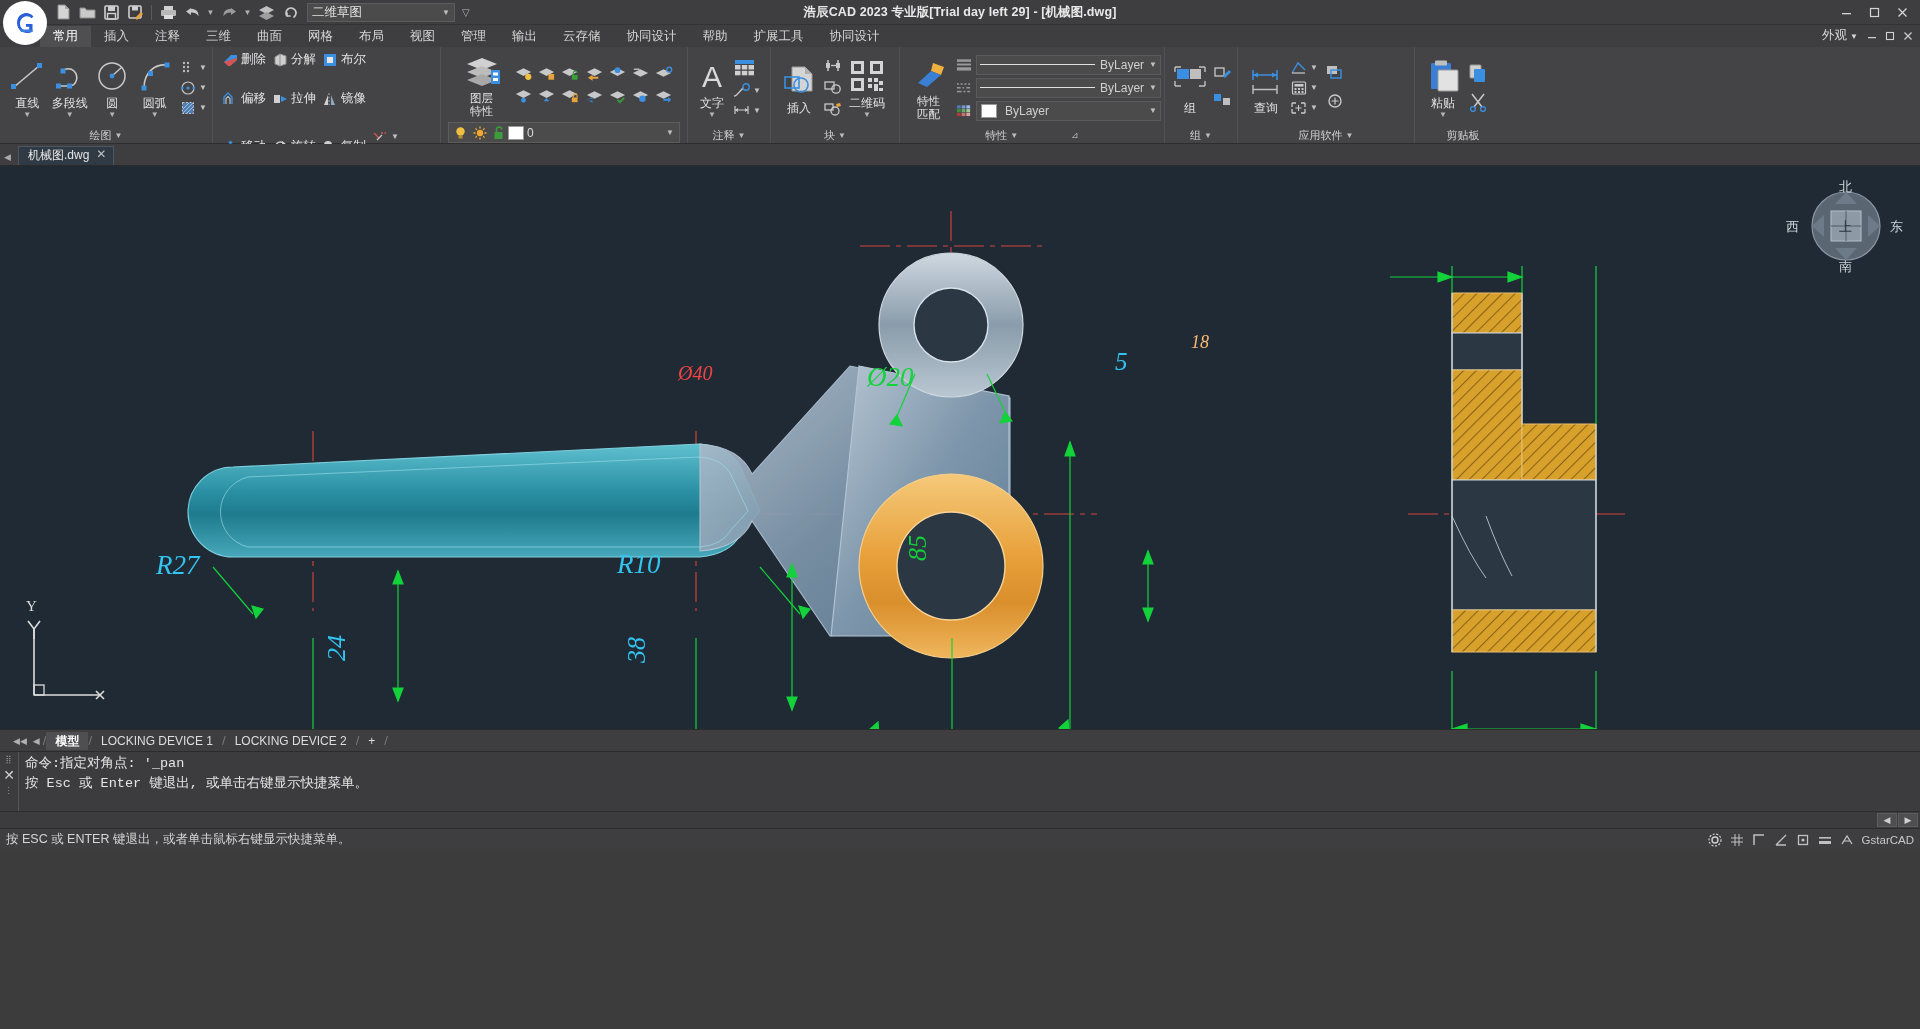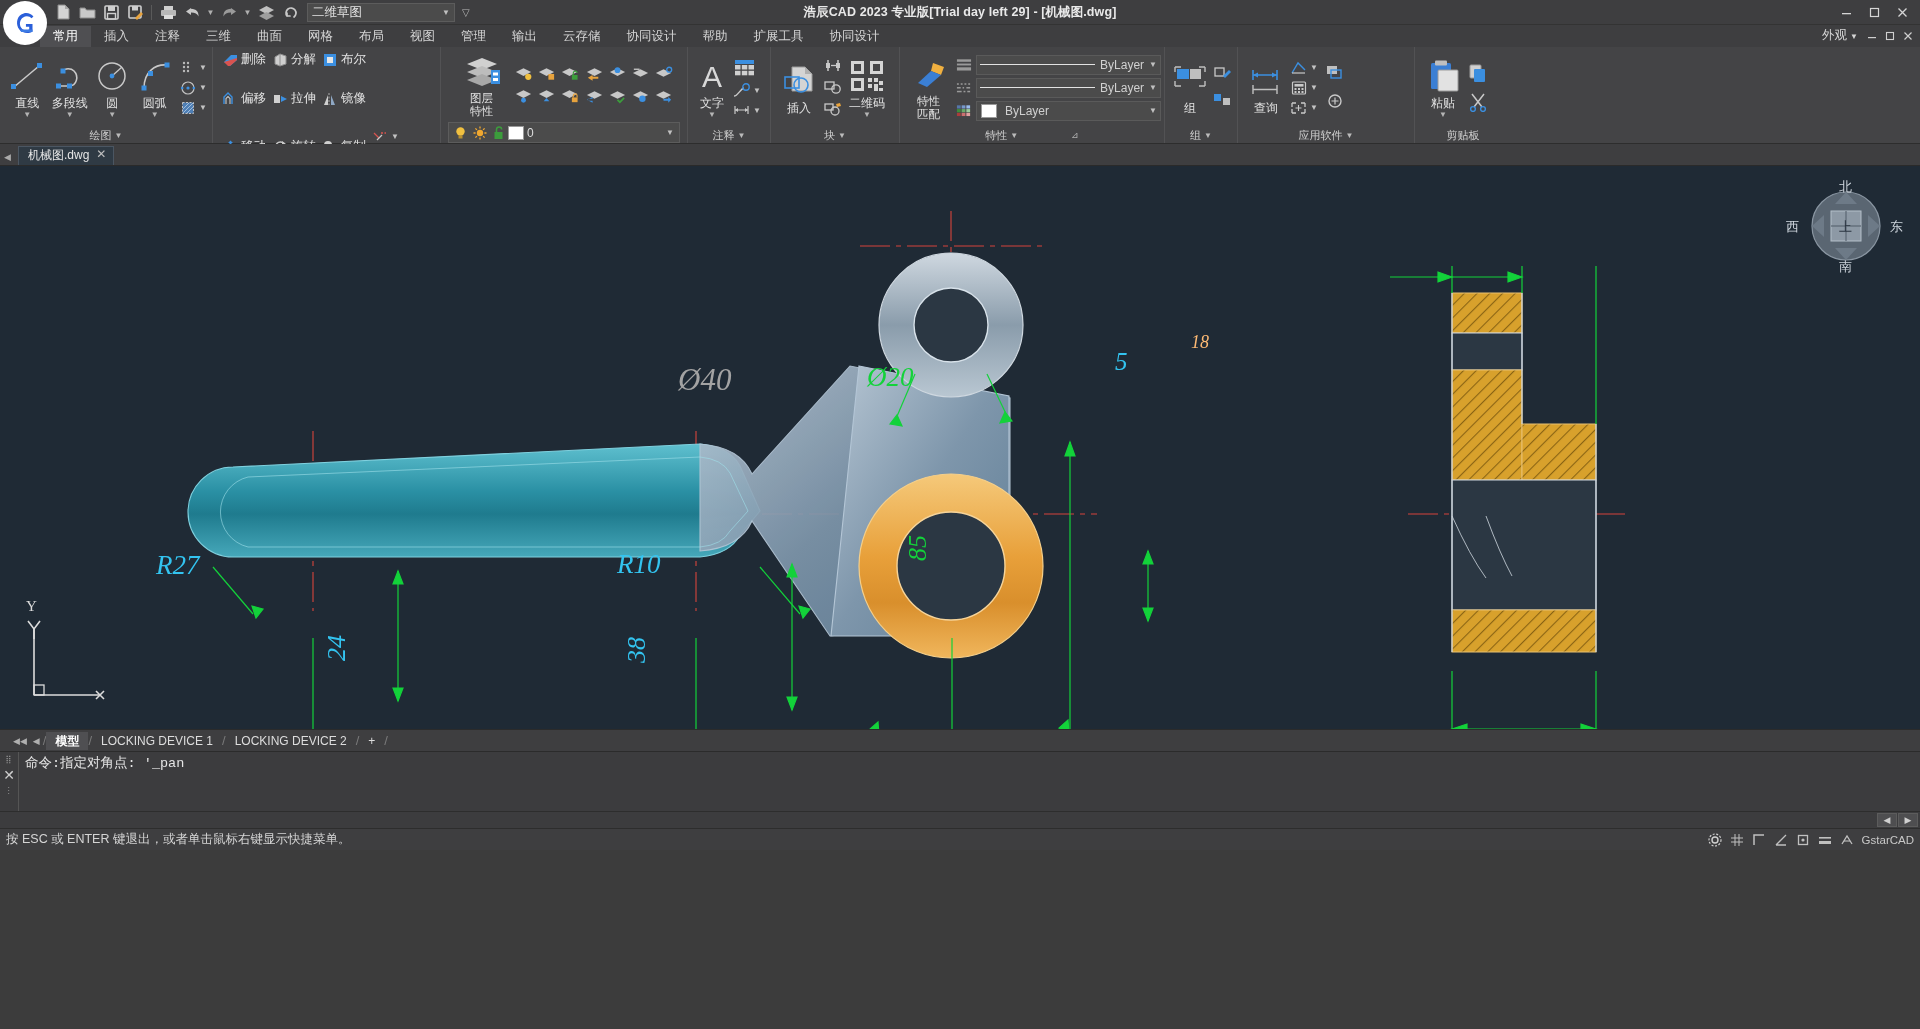--- a/index.html
+++ b/index.html
@@ -1124,21 +1124,21 @@
       <path d="M1452 111 l -14 -5 v10 z" fill="#13d23a"></path>
       <path d="M1452 111 H 1522"></path>
       <path d="M1522 111 l -14 -5 v10 z" fill="#13d23a"></path>
       <path d="M1452 505 V 572 M1596 505 V 572"></path>
       <path d="M1452 563 H 1596"></path>
       <path d="M1452 563 l 15 -5 v10 z" fill="#13d23a"></path>
         <path d="M1596 563 l -15 -5 v10 z" fill="#13d23a"></path>
     </g>
   </svg>
 
-  <div class="cvtext" style="left:678px;top:196px;color:#a3a3a3;font-size:31px">Ø40</div>
+  <div class="cvtext" style="left:678px;top:196px;color:#ef4444;font-size:20px">Ø40</div>
   <div class="cvtext" style="left:867px;top:196px;color:#13d23a;font-size:27px">Ø20</div>
   <div class="cvtext" style="left:156px;top:384px;color:#33c4f0;font-size:27px">R27</div>
   <div class="cvtext" style="left:617px;top:383px;color:#33c4f0;font-size:27px">R10</div>
   <div class="cvtext" style="left:322px;top:495px;color:#33c4f0;font-size:26px;transform:rotate(-90deg);transform-origin:left top">24</div>
   <div class="cvtext" style="left:622px;top:497px;color:#33c4f0;font-size:26px;transform:rotate(-90deg);transform-origin:left top">38</div>
   <div class="cvtext" style="left:903px;top:395px;color:#13d23a;font-size:26px;transform:rotate(-90deg);transform-origin:left top">85</div>
 
   <div class="cvtext" style="left:1115px;top:182px;color:#33c4f0;font-size:25px">5</div>
   <div class="cvtext" style="left:1191px;top:166px;color:#fdba74;font-size:18px">18</div>
 
@@ -1187,20 +1187,21 @@
 </div>
 
 <div id="cmdarea">
   <div id="cmdgrip">
     <span class="dots">⣿</span>
     <span class="xx">✕</span>
     <span class="dots">⋮</span>
   </div>
   <div id="cmdtext">
     <div>命令:指定对角点: '_pan</div>
+    <div>按 Esc 或 Enter 键退出, 或单击右键显示快捷菜单。</div>
   </div>
   <div id="cmdscroll"></div>
 </div>
 
 <div id="hscroll">
   <div class="sbtn">◀</div>
   <div class="sbtn">▶</div>
 </div>
 
 <div id="statusbar">

